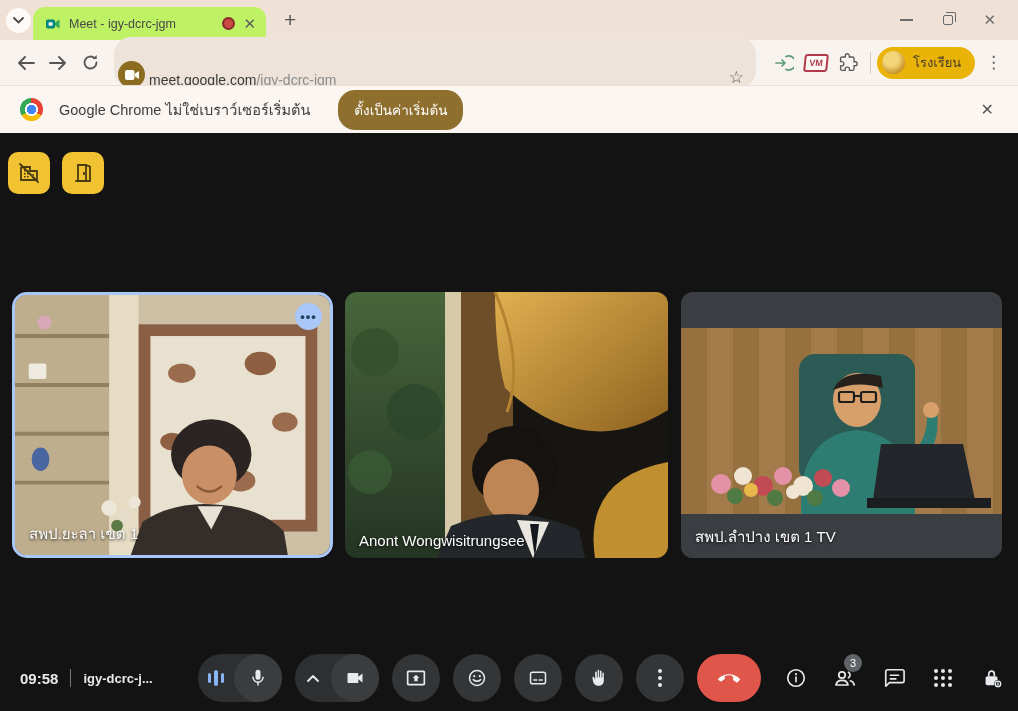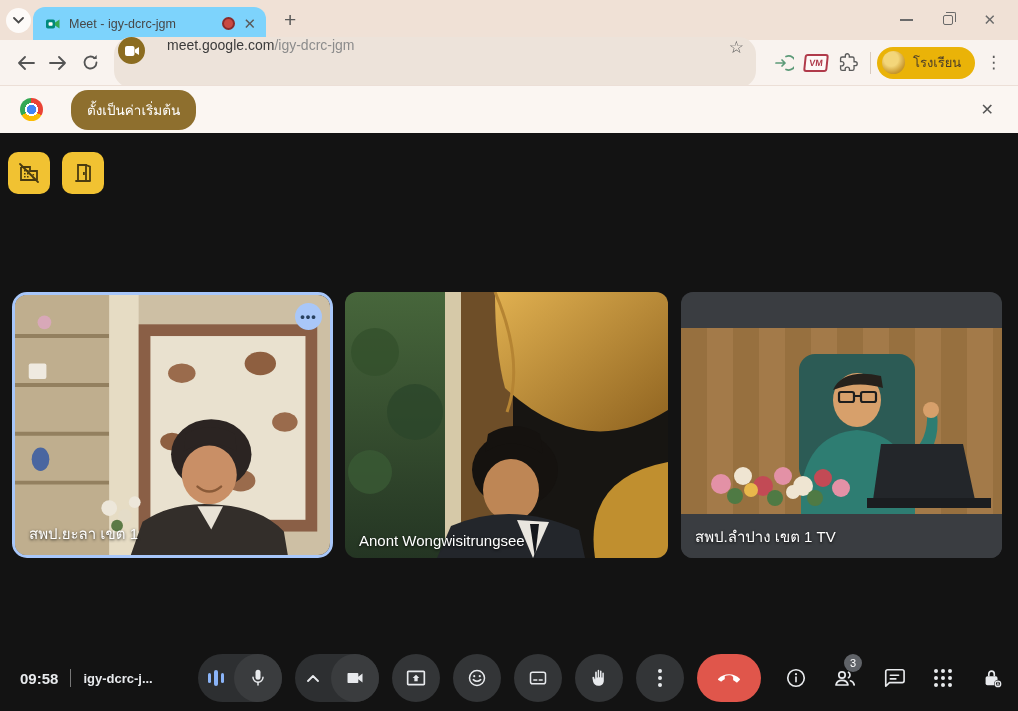--- a/index.html
+++ b/index.html
@@ -3,39 +3,39 @@
 <meta charset="utf-8">
 <style>
   * { margin:0; padding:0; box-sizing:border-box; }
   html,body { width:1018px; height:711px; overflow:hidden; font-family:"Liberation Sans", sans-serif; }
   body { position:relative; background:#131313; }
 
   
   .titlebar { position:absolute; top:0; left:0; width:1018px; height:40px; background:#F0E1D6; }
   .tab-search { position:absolute; left:6px; top:8px; width:25px; height:25px; border-radius:50%;
     background:#FDFAF8; display:flex; align-items:center; justify-content:center; cursor:pointer; }
-  .tab { position:absolute; left:33px; top:7px; width:233px; height:33px; background:#7dd3fc;
+  .tab { position:absolute; left:33px; top:7px; width:233px; height:33px; background:#bef264;
     border-radius:12px 12px 0 0; display:flex; align-items:center; padding:0 10px 0 12px; gap:8px; }
   .tab-title { flex:1; font-size:12.5px; color:#474747; white-space:nowrap; overflow:hidden; }
   .rec-dot { width:13px; height:13px; border-radius:50%; border:2.5px solid #8A2B2B; background:#C94A42; }
   .tab-close, .newtab { color:#5A5A5A; font-size:15px; line-height:1; cursor:pointer; }
   .newtab { position:absolute; left:284px; top:9px; font-size:21px; font-weight:400; }
   .winctl { position:absolute; right:0; top:0; height:40px; display:flex; align-items:center; gap:30px; padding-right:22px; }
   .winctl .min { width:13px; height:1.5px; background:#6A6A6A; }
   .winctl .restore { width:10px; height:10px; border:1.5px solid #6A6A6A; border-radius:2px; position:relative; }
   .winctl .restore:before { content:""; position:absolute; left:2px; top:-4px; width:9px; height:9px;
     border-top:1.5px solid #6A6A6A; border-right:1.5px solid #6A6A6A; border-radius:0 2px 0 0; }
   .winctl .close { color:#6A6A6A; font-size:15px; }
 
   
   .toolbar { position:absolute; top:40px; left:0; width:1018px; height:45px; background:#F9F3EF;
     display:flex; align-items:center; }
   .navbtn { width:32px; height:32px; display:flex; align-items:center; justify-content:center; cursor:pointer; }
   .omnibox { margin-left:8px; width:642px; height:51px; background:#EDE3DA; border-radius:17.5px;
-    display:flex; align-items:flex-start; padding:0 12px 0 4px; gap:22px; }
+    display:flex; align-items:flex-end; padding:0 12px 0 4px; gap:4px; }
   .site-chip { width:27px; height:27px; border-radius:50%; background:#8B6C20; display:flex;
     align-items:center; justify-content:center; }
   .url { flex:1; font-size:14px; white-space:nowrap; overflow:hidden; }
   .url .host { color:#3B3B3B; } .url .path { color:#8C8C8C; }
   .star { font-size:17px; color:#5A5A5A; cursor:pointer; }
   .ext-vm { width:24px; height:18px; border:2px solid #B03A4A; border-radius:3px; color:#B03A4A;
     font-size:9px; font-weight:bold; display:flex; align-items:center; justify-content:center;
     background:#FDF8F6; transform:skewX(-6deg); }
   .tb-sep { width:1px; height:22px; background:#D8CABF; margin:0 6px; }
   .profile-chip { height:32px; background:#eab308; border-radius:16px; display:flex; align-items:center;
@@ -174,20 +174,21 @@
   <div class="tb-sep"></div>
   <div class="profile-chip">
     <div class="avatar"></div>
     <span class="profile-name">โรงเรียน</span>
   </div>
   <div class="kebab">⋮</div>
 </div>
 
 <div class="infobar">
   <div class="chrome-logo"></div>
+  <span class="infobar-msg">Google Chrome ไม่ใช่เบราว์เซอร์เริ่มต้น</span>
   <button class="default-btn">ตั้งเป็นค่าเริ่มต้น</button>
   <span class="infobar-close">✕</span>
 </div>
 
 <div class="stage">
 
   <div class="ybtn ybtn1">
     <svg class="icon" width="24" height="24" viewBox="0 0 24 24">
         <path d="M4 6h9v4h7v9" fill="none" stroke="#4A3B10" stroke-width="1.8"></path>
         <path d="M4 6v13h16" fill="none" stroke="#4A3B10" stroke-width="1.8"></path>

